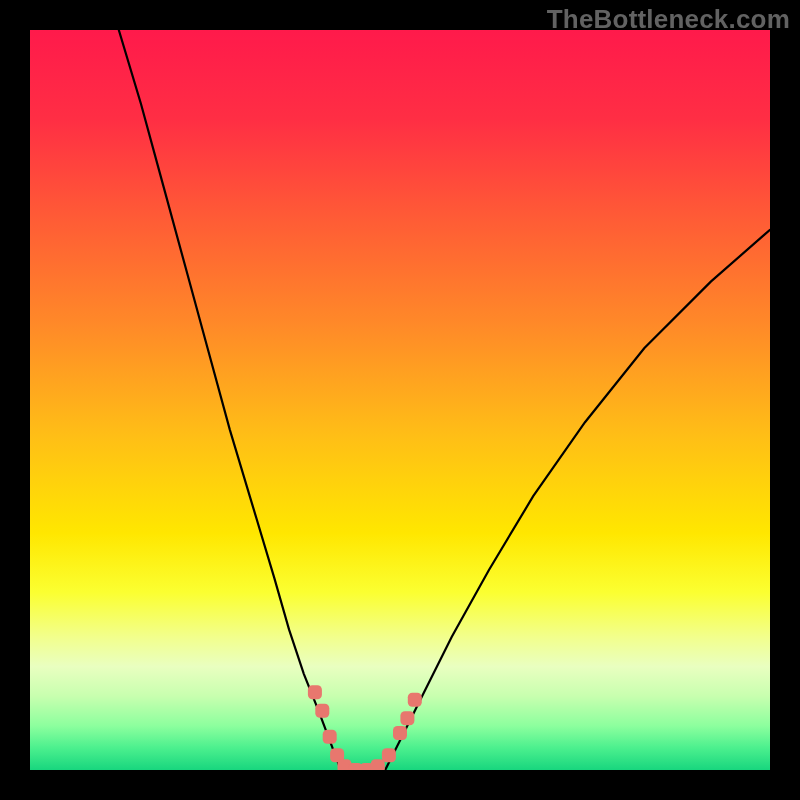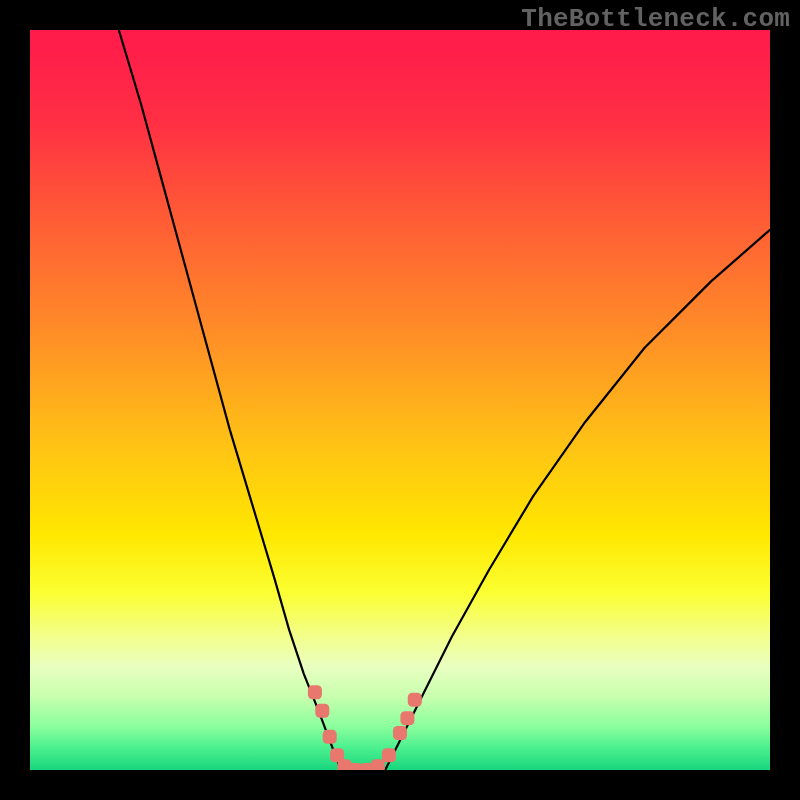--- a/index.html
+++ b/index.html
@@ -9,21 +9,20 @@
     height: 800px;
     overflow: hidden;
     background: #000;
     font-family: Arial, Helvetica, sans-serif;
   }
   .frame {
     position: absolute;
     left: 0; top: 0;
     width: 800px; height: 800px;
     background: #000;
-    font-family: Liberation Mono, monospace;
   }
   .plot-wrap {
     position: absolute;
     left: 30px;
     top: 30px;
     width: 740px;
     height: 740px;
   }
   svg { display: block; }
   .watermark {

